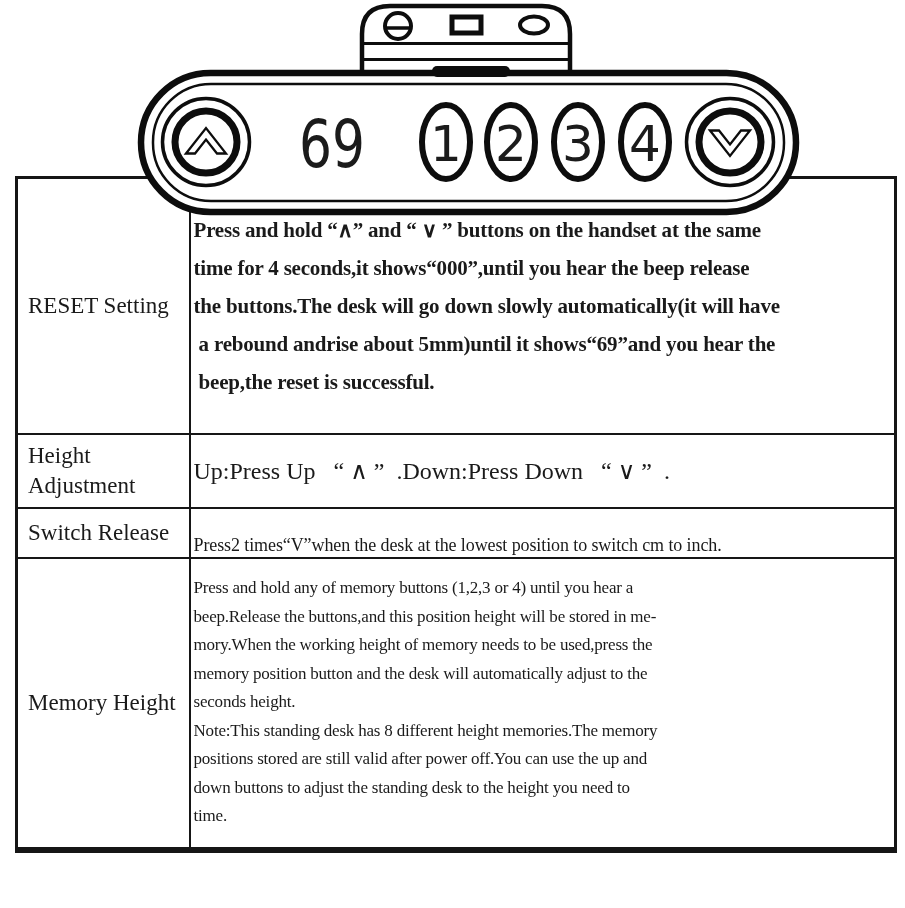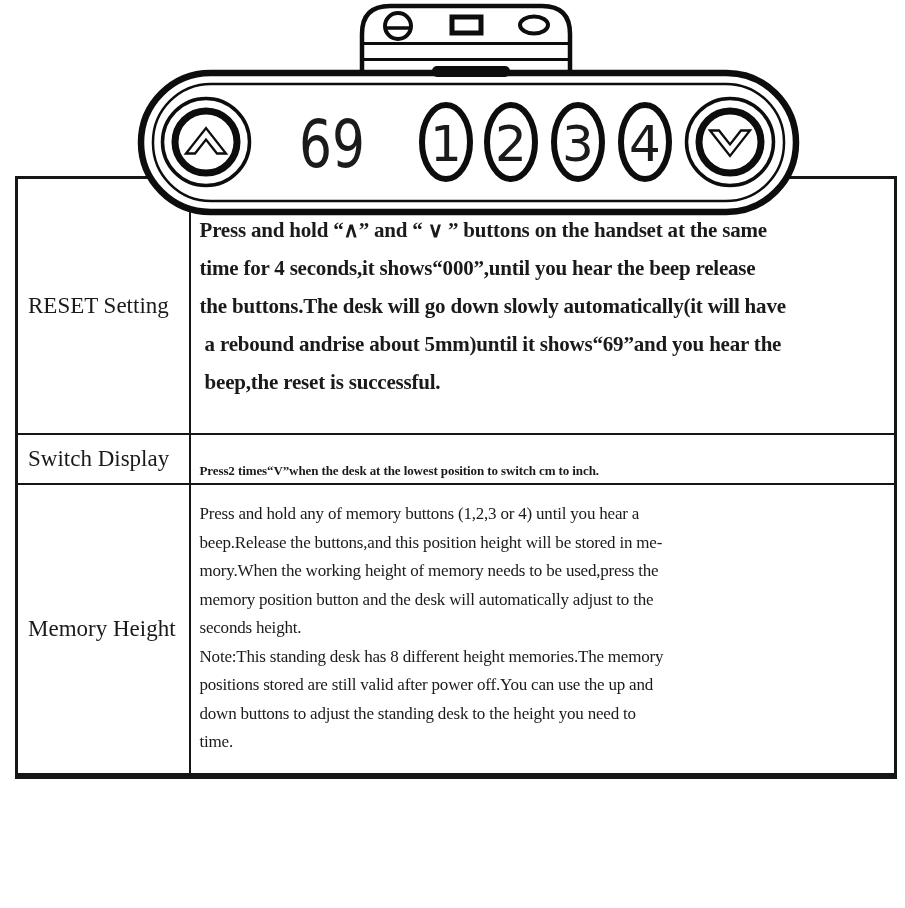--- a/index.html
+++ b/index.html
@@ -34,25 +34,25 @@
     vertical-align:middle;
     background:#ffffff;
   }
   col.c1 { width:173px; }
   td.label {
     font-size:23px;
     padding-left:10px;
     line-height:30px;
     margin-left:20px;
   }
-  td.content { padding-left:9px; }
+  td.content { padding-left:3px; }
   .para div { white-space:pre; }
   .para-reset  { font-weight:bold; font-size:21px; line-height:38px; letter-spacing:-0.2px; }
   .para-height { font-size:24px;  line-height:30px; }
-  .para-switch { font-weight:bold; font-size:13px; line-height:22px; letter-spacing:-0.1px;margin-top:24px; }
+  .para-switch { font-weight:normal; font-size:18px; line-height:22px; letter-spacing:-0.1px;margin-top:24px; }
   .para-memory { font-size:17px;  line-height:28.5px; letter-spacing:-0.2px; }
   .h-reset  td { height:256px; }
   .h-height td { height:74px;  }
   .h-switch td { height:41px;  }
   .h-memory td { height:292px; }
 </style>
 </head>
 <body>
 
 <div class="page">
@@ -120,22 +120,30 @@
         <td class="content">
           <div class="para para-reset">
             <div>Press and hold “∧” and “ ∨ ” buttons on the handset at the same</div>
             <div>time for 4 seconds,it shows“000”,until you hear the beep release</div>
             <div>the buttons.The desk will go down slowly automatically(it will have</div>
             <div> a rebound andrise about 5mm)until it shows“69”and you hear the</div>
             <div> beep,the reset is successful.</div>
           </div>
         </td>
       </tr>
+      <tr class="h-height">
+        <td class="label">Height Adjustment</td>
+        <td class="content">
+          <div class="para para-height">
+            <div>Up:Press Up   “ ∧ ”  .Down:Press Down   “ ∨ ”  .</div>
+          </div>
+        </td>
+      </tr>
       <tr class="h-switch">
-        <td class="label">Switch Display</td>
+        <td class="label">Switch Release</td>
         <td class="content">
           <div class="para para-switch">
             <div>Press2 times“V”when the desk at the lowest position to switch cm to inch.</div>
           </div>
         </td>
       </tr>
       <tr class="h-memory">
         <td class="label">Memory Height</td>
         <td class="content">
           <div class="para para-memory">

